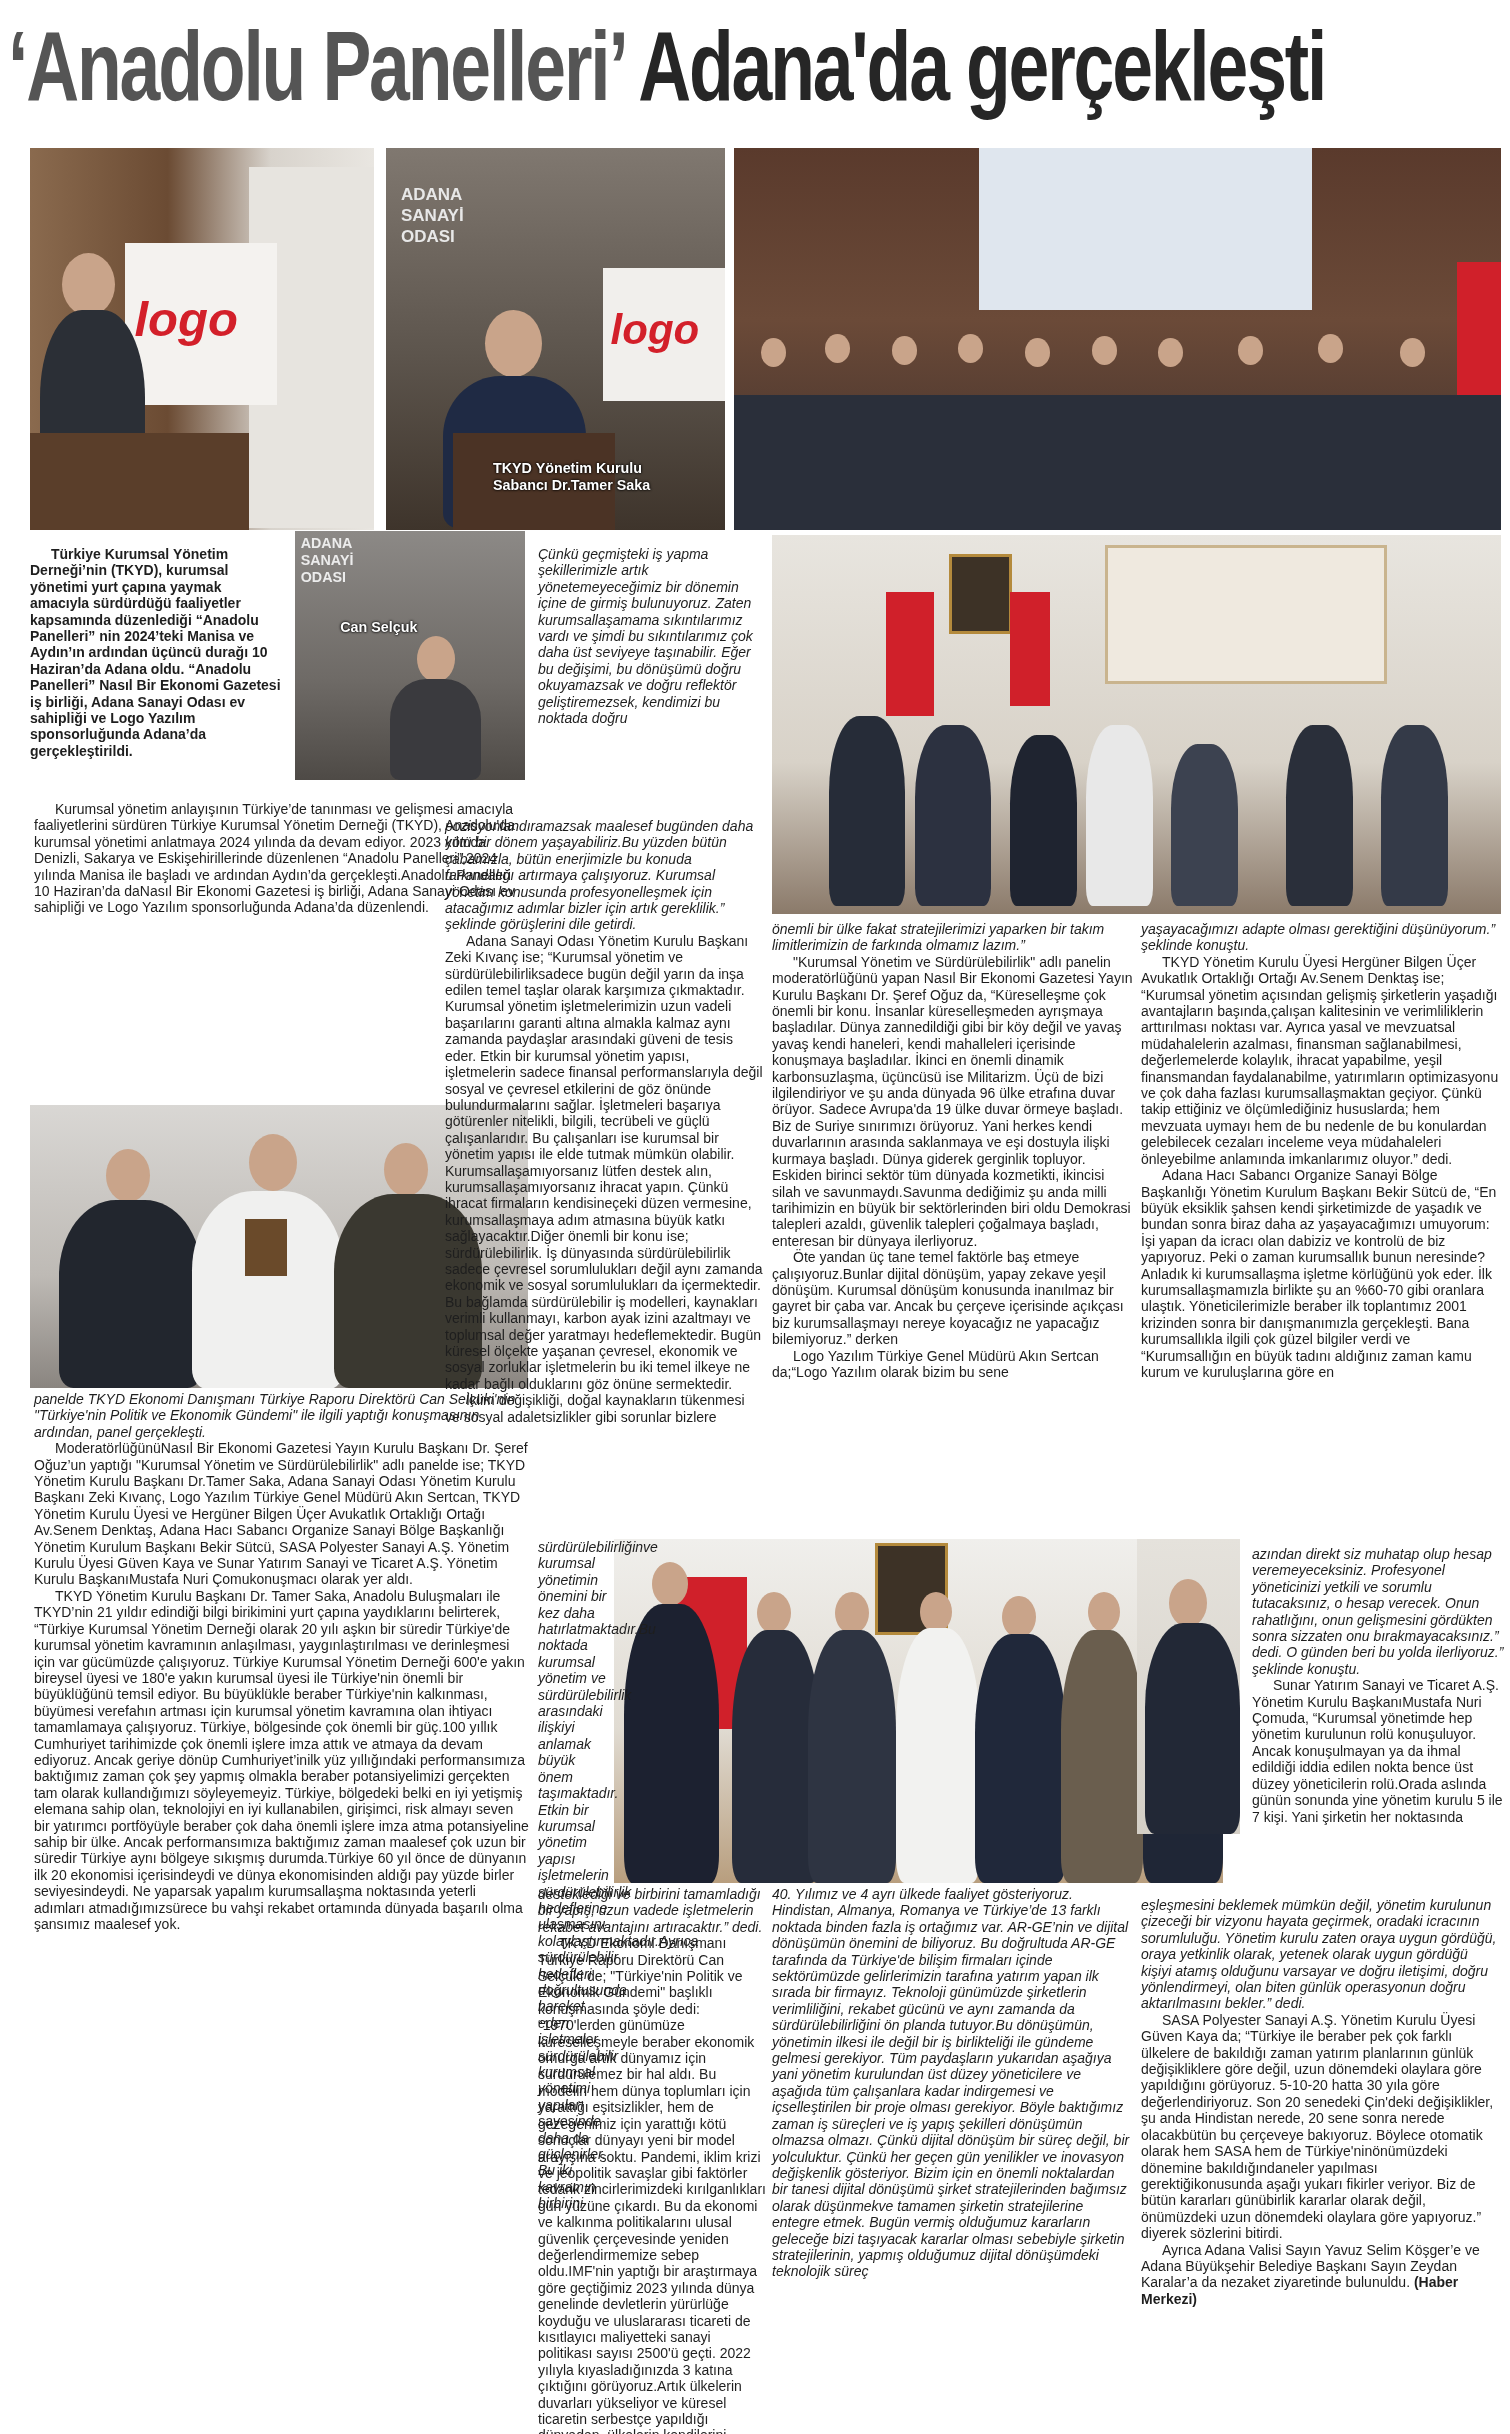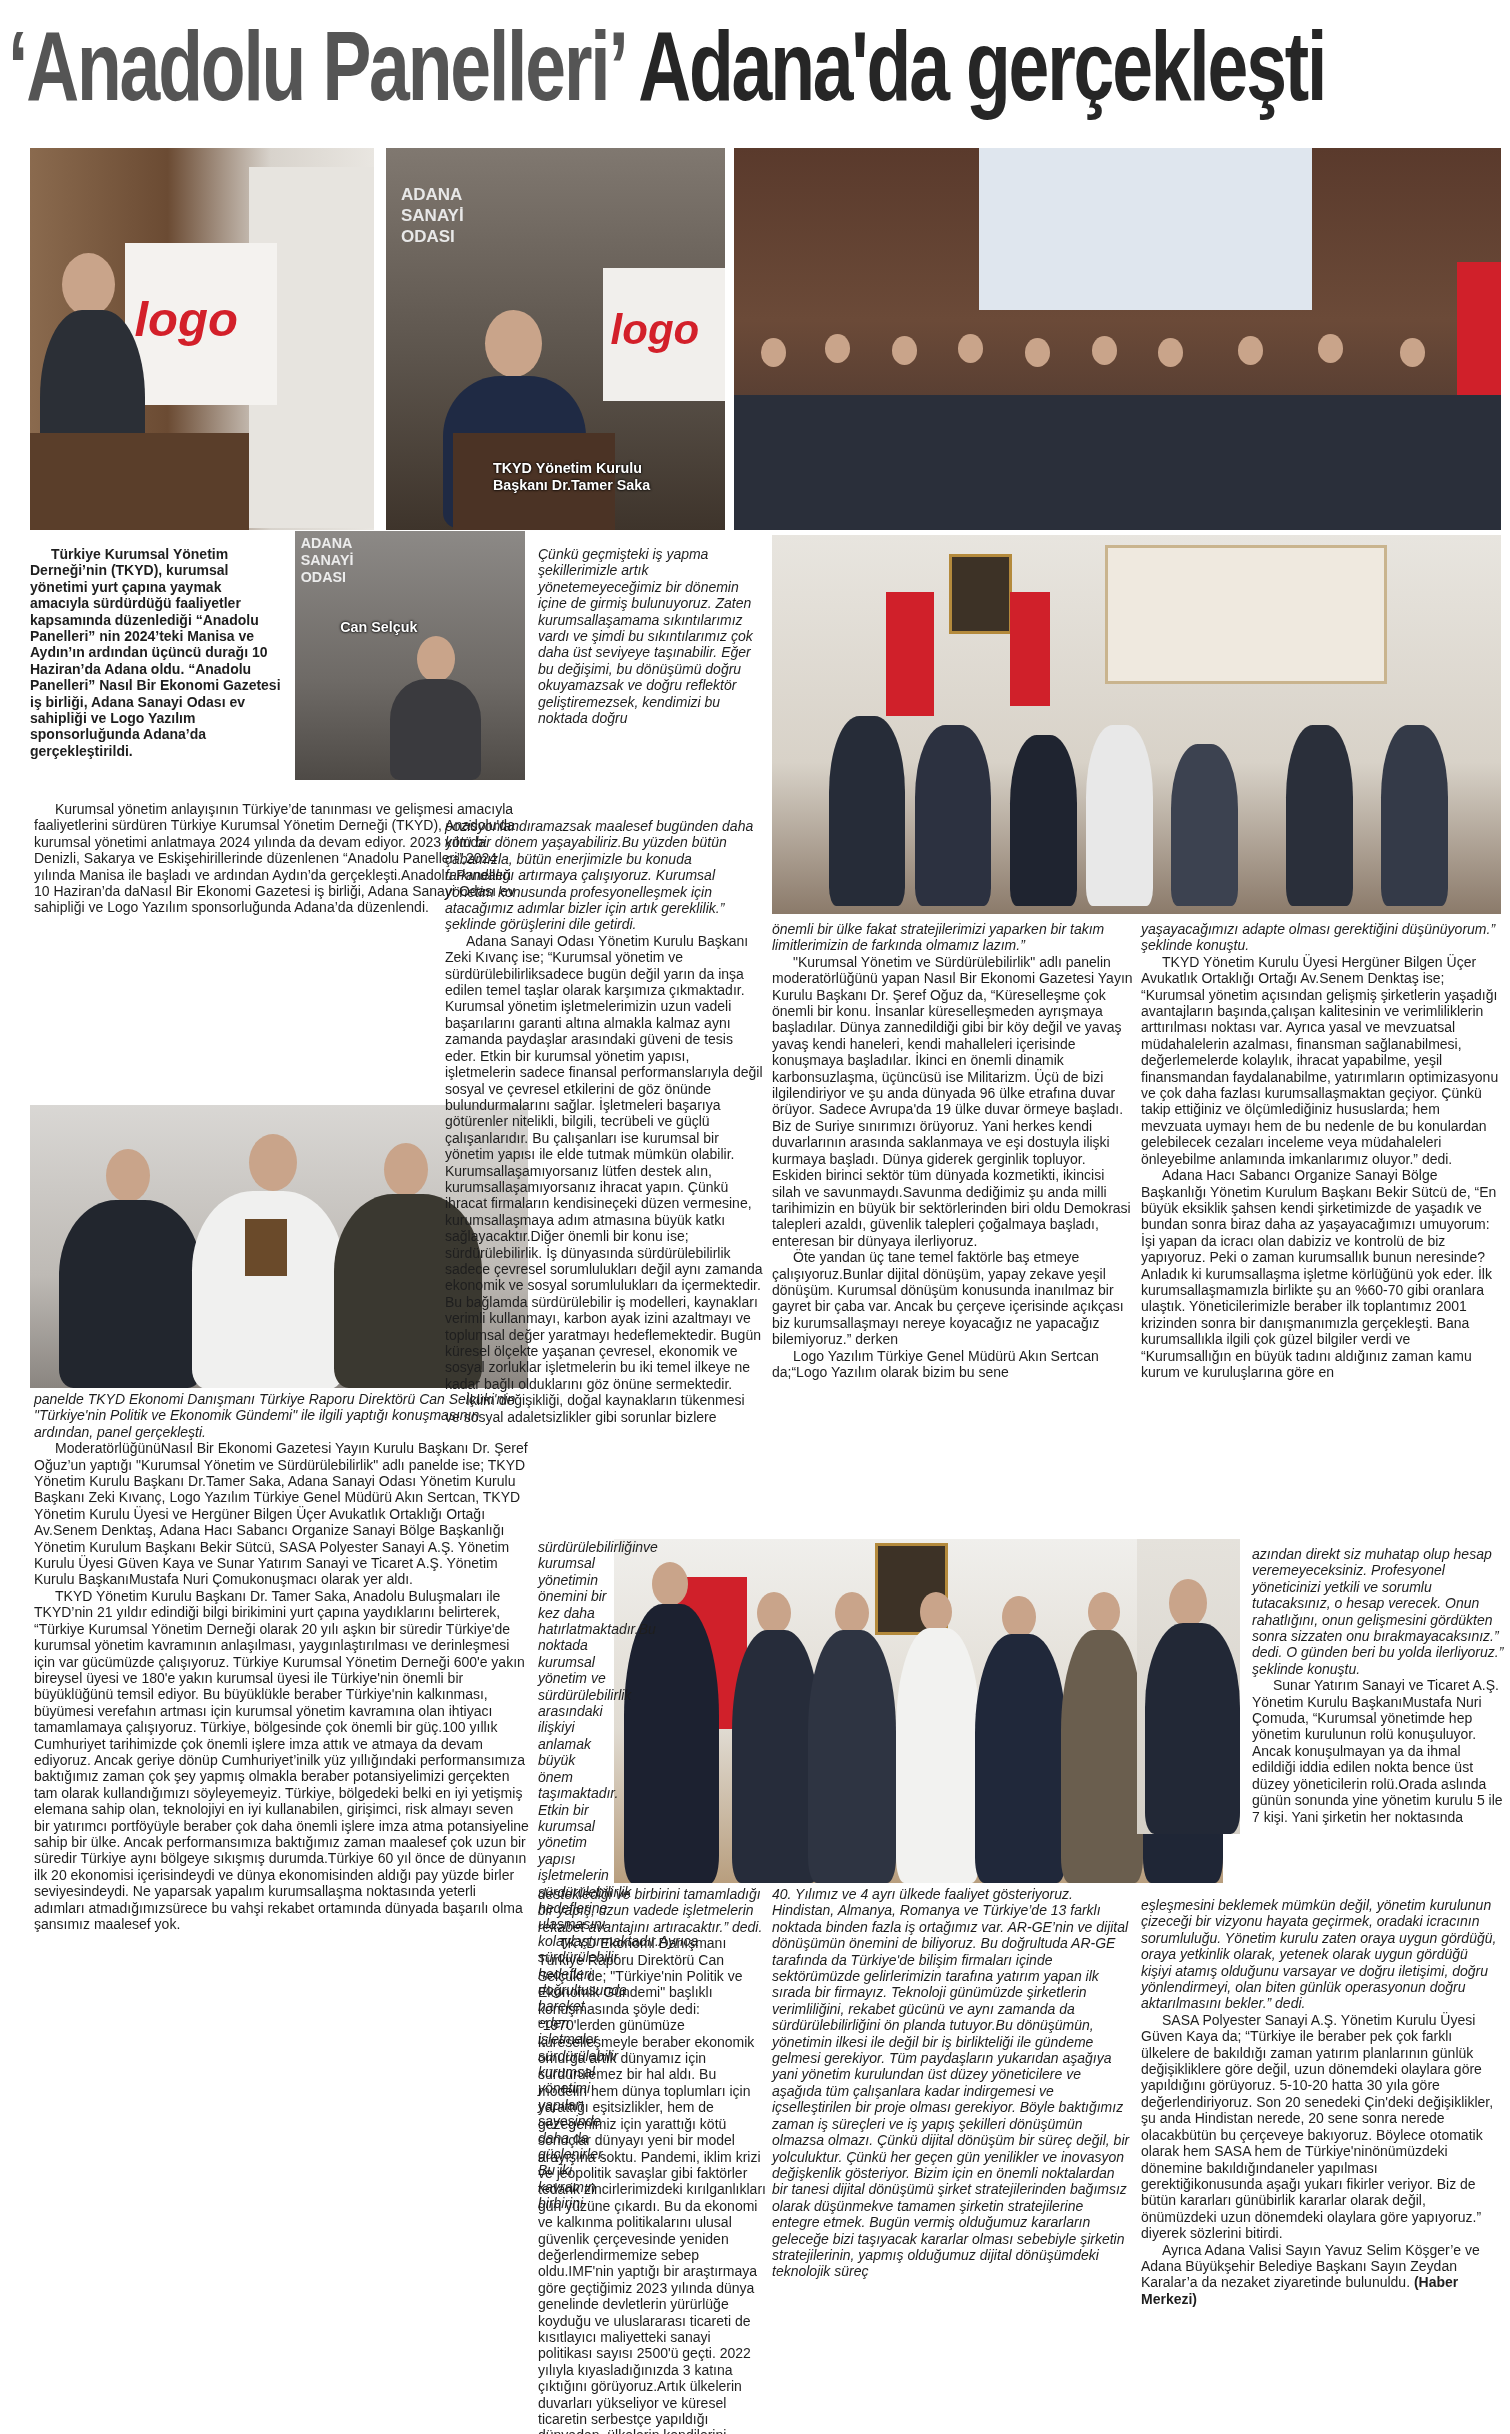--- a/index.html
+++ b/index.html
@@ -41,21 +41,21 @@
 
 <div class="photo" style="left:386px; top:148px; width:339px; height:382px;">
   <div class="bg" style="background:linear-gradient(180deg,#807870 0%,#5c544c 55%,#3e342b 100%);"></div>
   <span class="sign" style="position:absolute; left:15px; top:36px; width:95px; font-size:17px; color:#e8e8e8; line-height:21px;">ADANA SANAYİ ODASI</span>
   <div style="position:absolute; left:217px; top:120px; width:122px; height:133px; background:#f1efec;">
     <span class="sign" style="position:absolute; left:7.6px; top:38px; font-size:42px; color:#d3202a; font-style:italic;">logo</span>
   </div>
   <div class="head" style="left:99px; top:162px; width:57px; height:67px;"></div>
   <div class="person" style="left:57px; top:228px; width:143px; height:152px; background:#1f2a44;"></div>
   <div class="table" style="left:67px; top:285px; width:162px; height:97px; background:#4b3325;"></div>
-  <div class="caption" style="left:107px; top:312px; width:162px;">TKYD Yönetim Kurulu Başkanı Dr.Tamer Saka</div>
+  <div class="caption" style="left:107px; top:312px; width:162px;">TKYD Yönetim Kurulu Sabancı Dr.Tamer Saka</div>
 </div>
 
 <div class="photo" style="left:734px; top:148px; width:767px; height:382px;">
   <div class="bg" style="background:linear-gradient(180deg,#5a3a2c 0%,#6b4a38 45%,#3b2d2a 100%);"></div>
   <div class="screen" style="left:245px; top:0; width:333px; height:162px;"></div>
   <div class="flag" style="left:723px; top:114px; width:44px; height:143px;"></div>
   <div class="table" style="left:0; top:247px; width:767px; height:135px;"></div>
   <div class="head" style="left:27px; top:190px; width:25px; height:28.5px;"></div>
   <div class="head" style="left:91px; top:186px; width:25px; height:28.5px;"></div>
   <div class="head" style="left:158px; top:188px; width:25px; height:28.5px;"></div>

